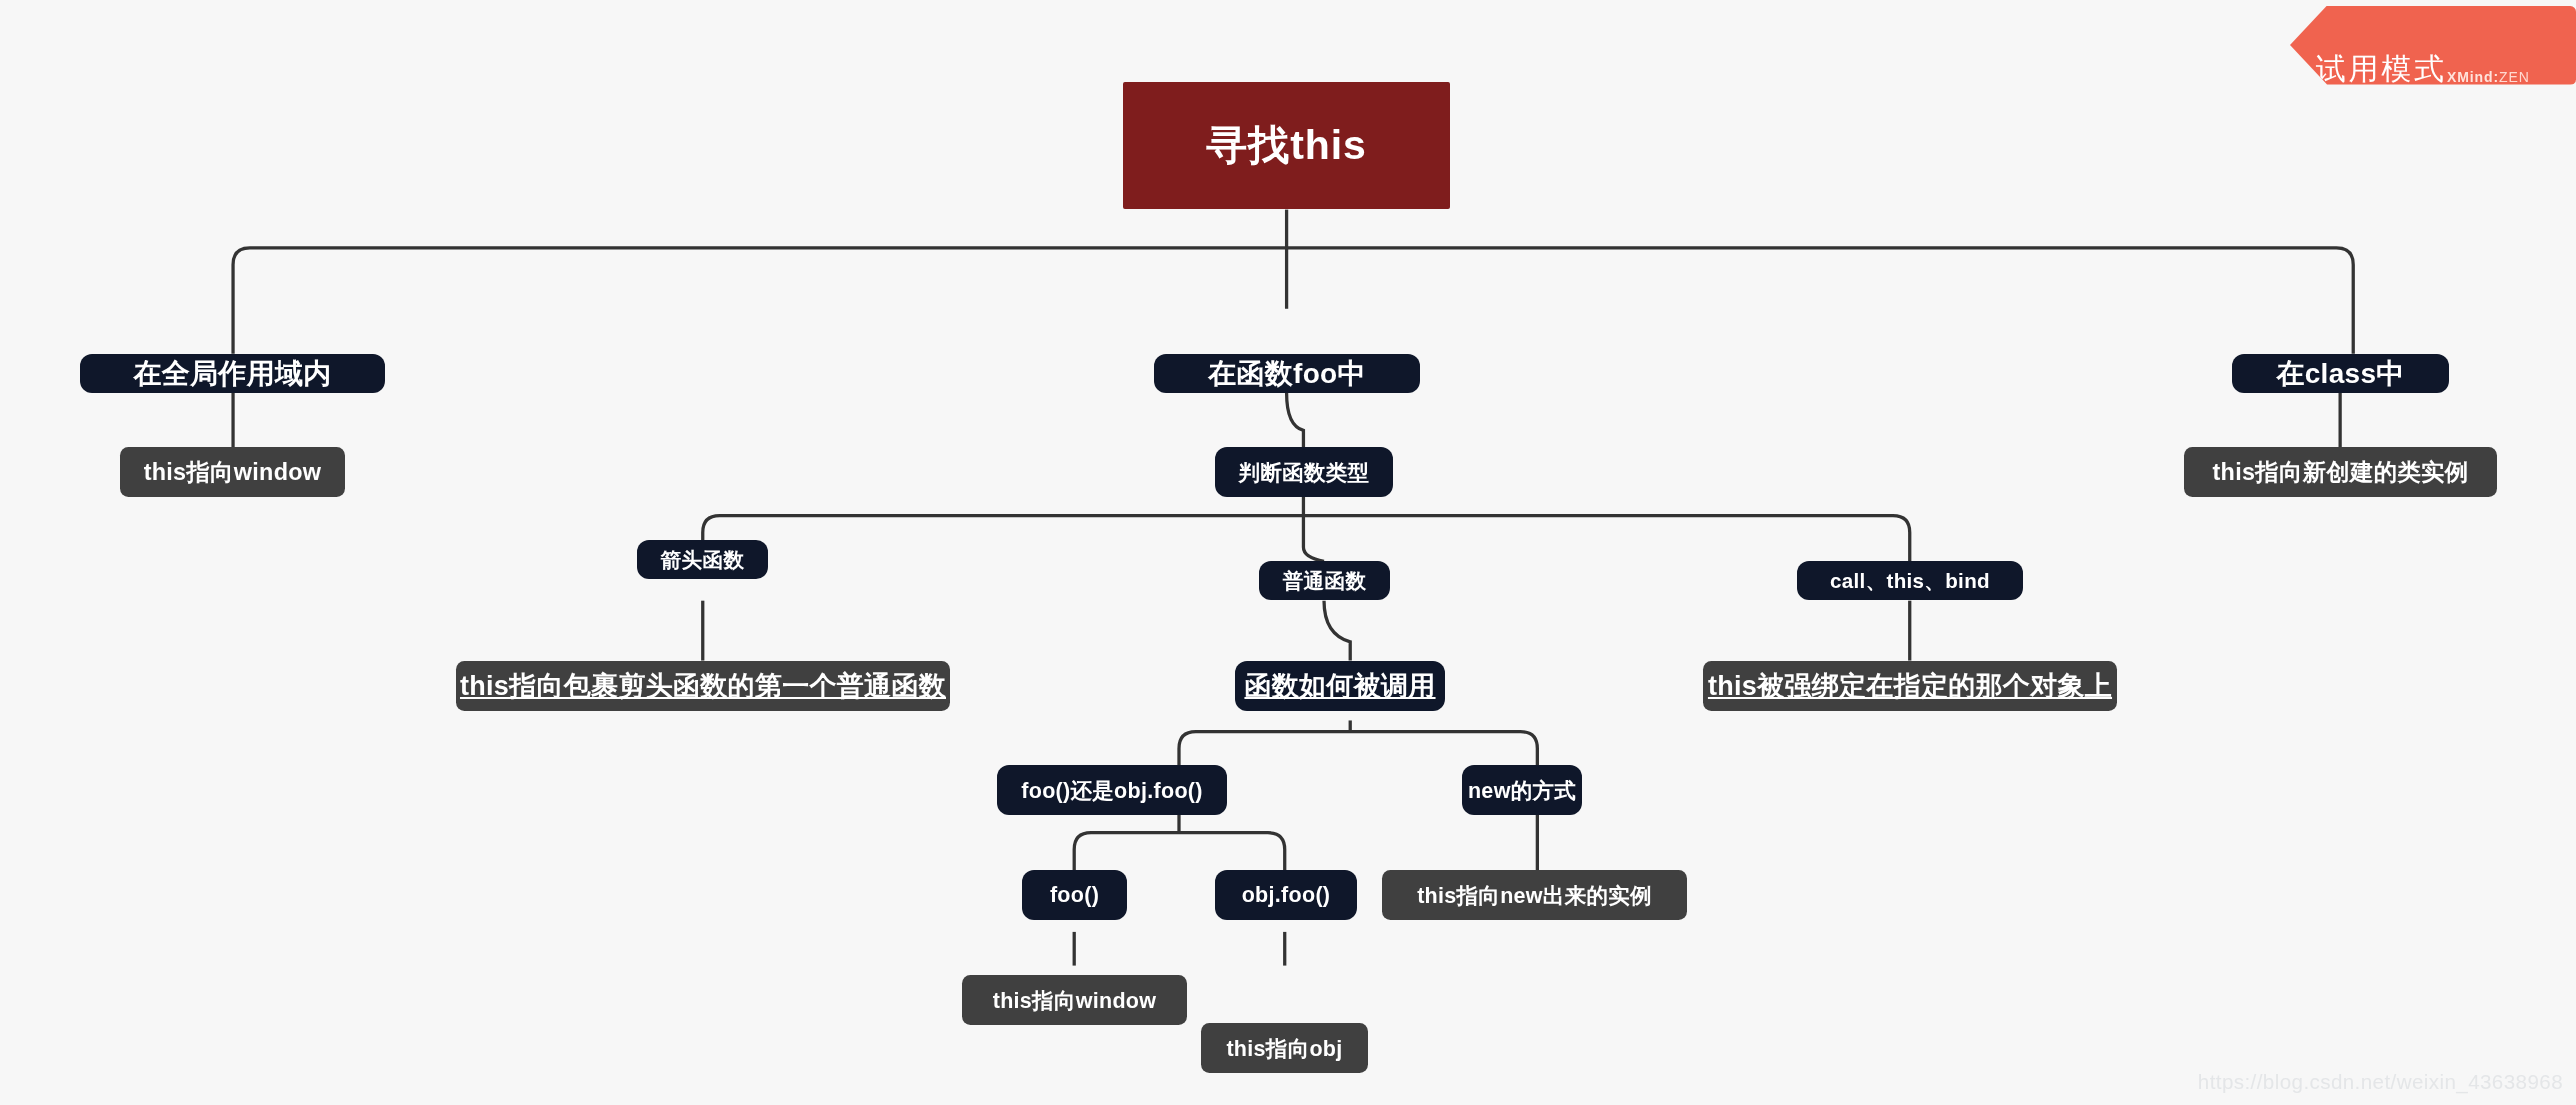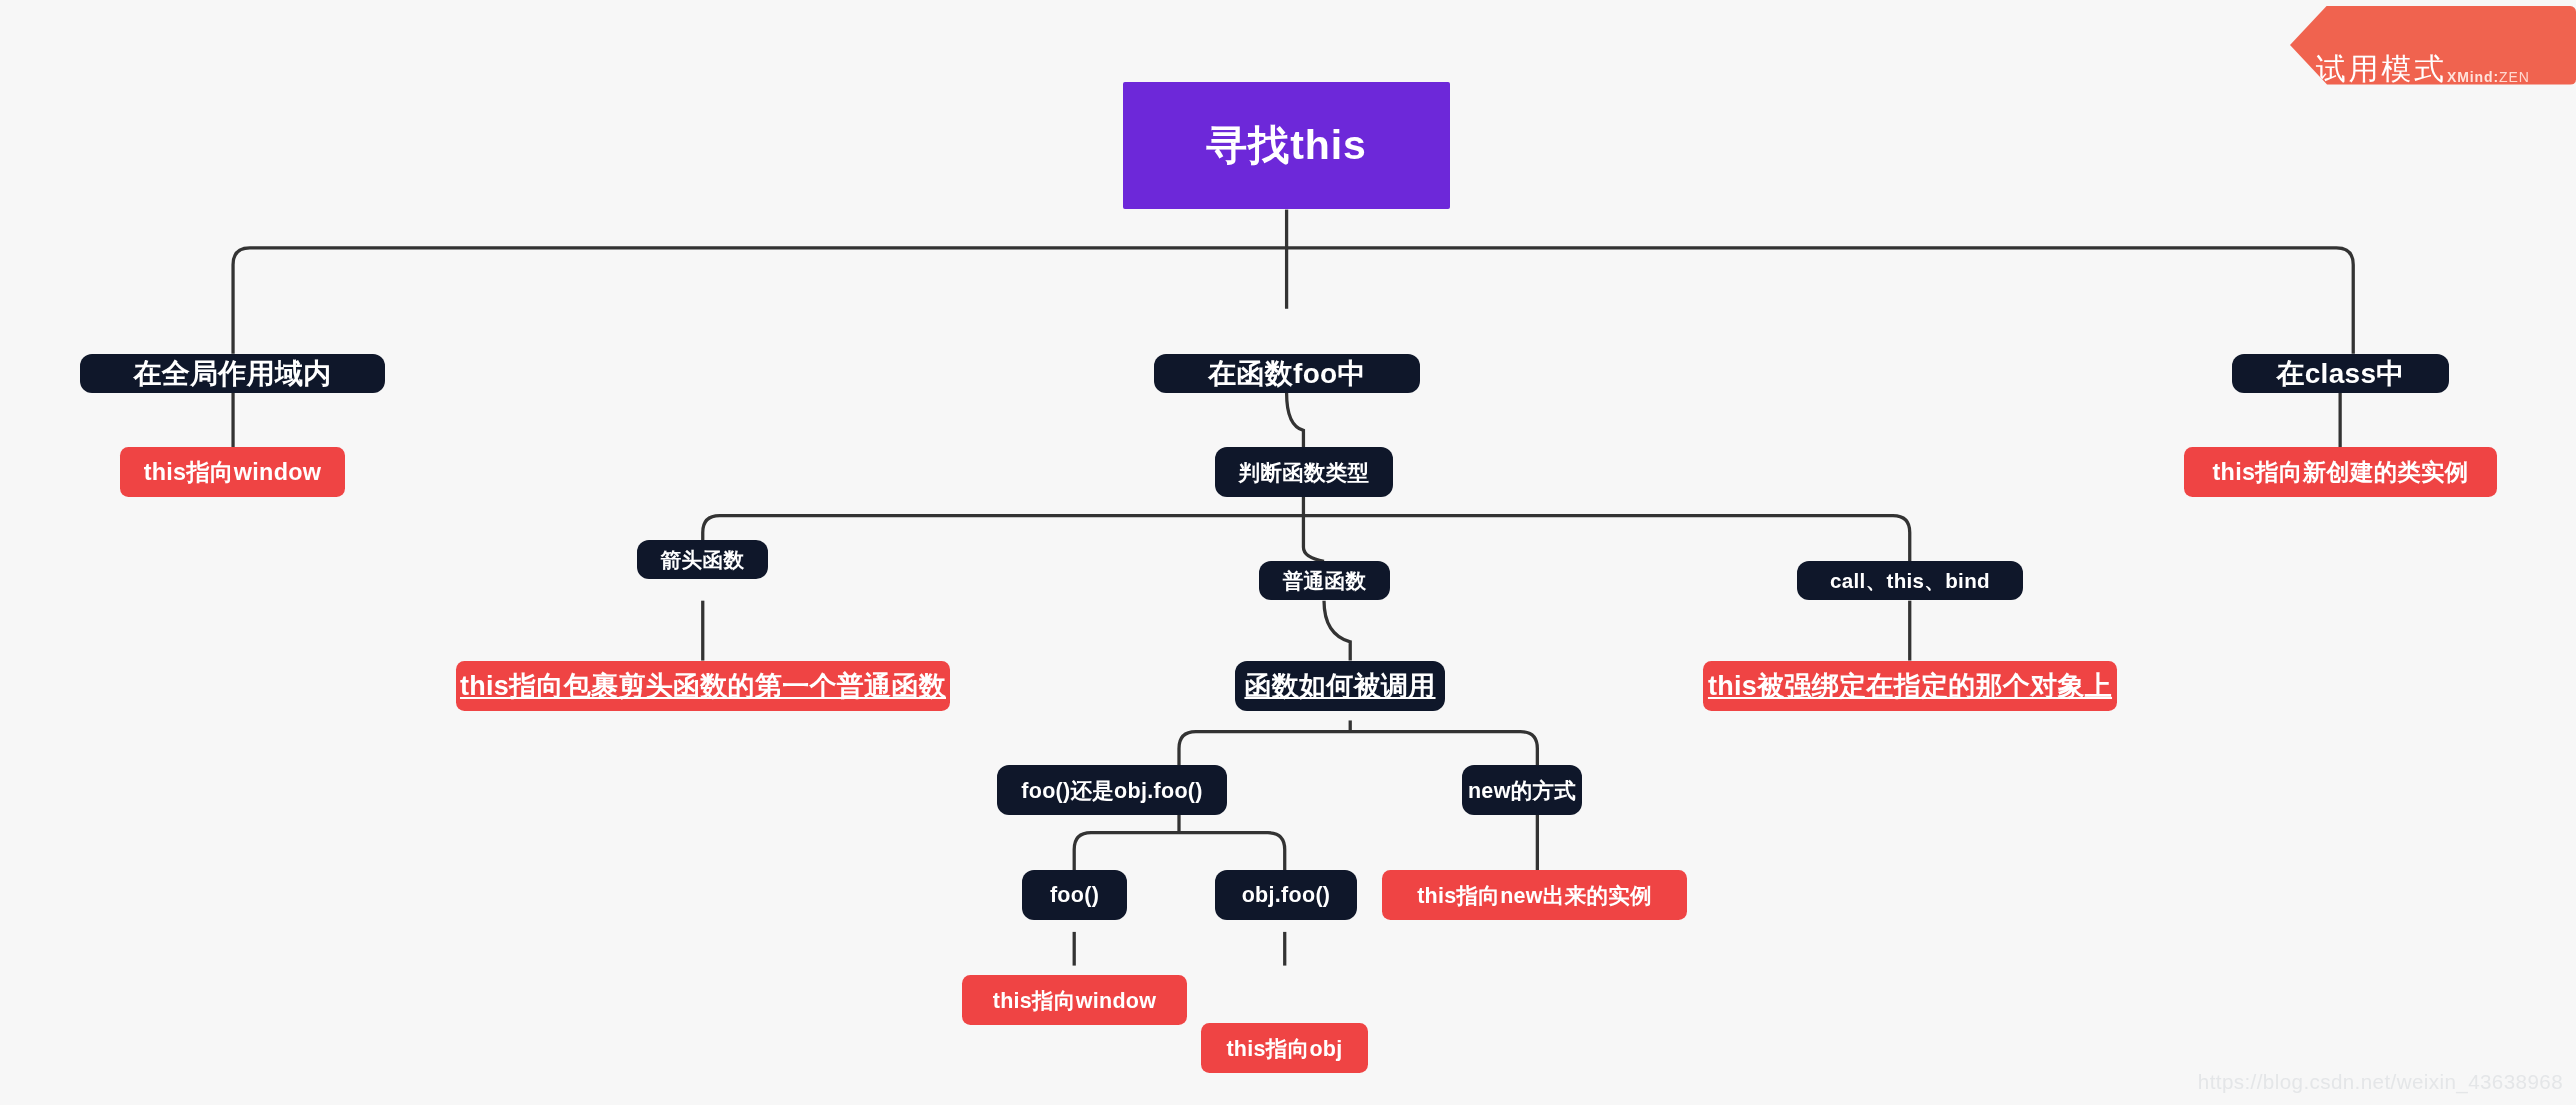--- a/index.html
+++ b/index.html
@@ -29,31 +29,31 @@
     align-items: center;
     justify-content: center;
     box-sizing: border-box;
     color: #ffffff;
     font-weight: bold;
     white-space: nowrap;
     letter-spacing: 0.3px;
     z-index: 5;
   }
   .node.root {
-    background: #6d28d9;
+    background: #7f1d1d;
     border-radius: 1.9px;
     font-size: 41px;
     letter-spacing: 0.9px;
   }
   .node.green {
     background: #0f172a;
     border-radius: 12px;
   }
   .node.blue {
-    background: #ef4444;
+    background: #404040;
     border-radius: 8.4px;
   }
   .lvl1 { font-size: 28px; }
   .lvl2 { font-size: 21.5px; }
   .lvl3 { font-size: 20.6px; }
   .lvl4 { font-size: 27px; text-decoration: underline; }
   .lvl5 { font-size: 21.5px; }
   .leafbig { font-size: 23.4px; }
 
   

